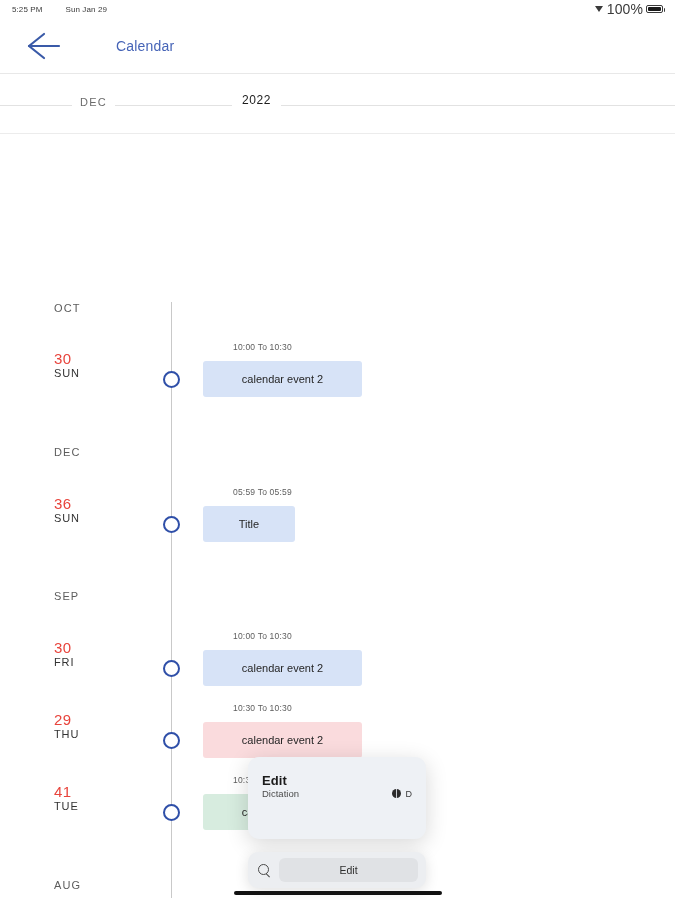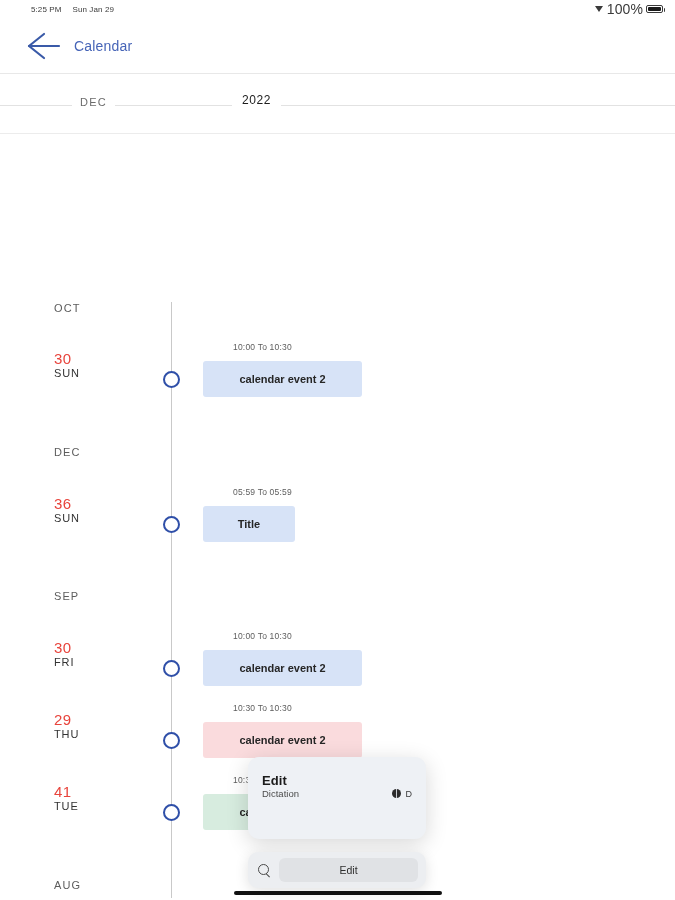--- a/index.html
+++ b/index.html
@@ -16,21 +16,21 @@
   .statusbar {
     height:18px;
     display:flex;
     align-items:center;
     justify-content:space-between;
     padding:0 12px;
     font-size:8px;
     color:#3a3a3a;
     letter-spacing:.1px;
   }
-  .sb-left { display:flex; gap:11px; align-items:flex-start;margin-left:19px; }
+  .sb-left { display:flex; gap:23px; align-items:flex-start; }
   .sb-right { display:flex; gap:3px; align-items:center; font-size:14px; }
   .wifi-ico { display:inline-block; width:9px; height:8px; position:relative; }
   .wifi-ico::before{
     content:""; position:absolute; left:0; top:1px;
     border-left:4.5px solid transparent;
     border-right:4.5px solid transparent;
     border-top:6px solid #3a3a3a;
   }
   .batt {
     width:17px; height:8px; border:1px solid #3a3a3a; border-radius:2px;
@@ -54,20 +54,21 @@
     padding-left:26px;
   }
   .back-btn {
     width:48px; height:40px;
     display:flex; align-items:center; justify-content:flex-start;
     cursor:pointer;
   }
   .nav-title {
     font-size:14px;
     color:#4664b7;
+    margin-left:42px;
     letter-spacing:.2px;
   }
 
   
   .ymheader {
     height:60px;
     position:relative;
     border-bottom:1px solid #ececec;
   }
   .ym-line {
@@ -127,21 +128,21 @@
 
   .ev-time {
     position:absolute; left:233px;
     font-size:8.5px; color:#5d5d5d; letter-spacing:.2px;
   }
   .ev-box {
     position:absolute; left:203px;
     width:159px; height:36px;
     border-radius:3px;
     display:flex; align-items:center; justify-content:center;
-    font-size:11px; color:#262626;font-weight:bold;
+    font-size:11px; color:#262626;
   }
   .ev-blue  { background:#d7e3f7; }
   .ev-pink  { background:#fadbdd; }
   .ev-green { background:#d7ecdf; }
   .ev-box.narrow { width:92px; }
 
   
   .edit-popup {
     position:absolute;
     left:248px; top:757px;

